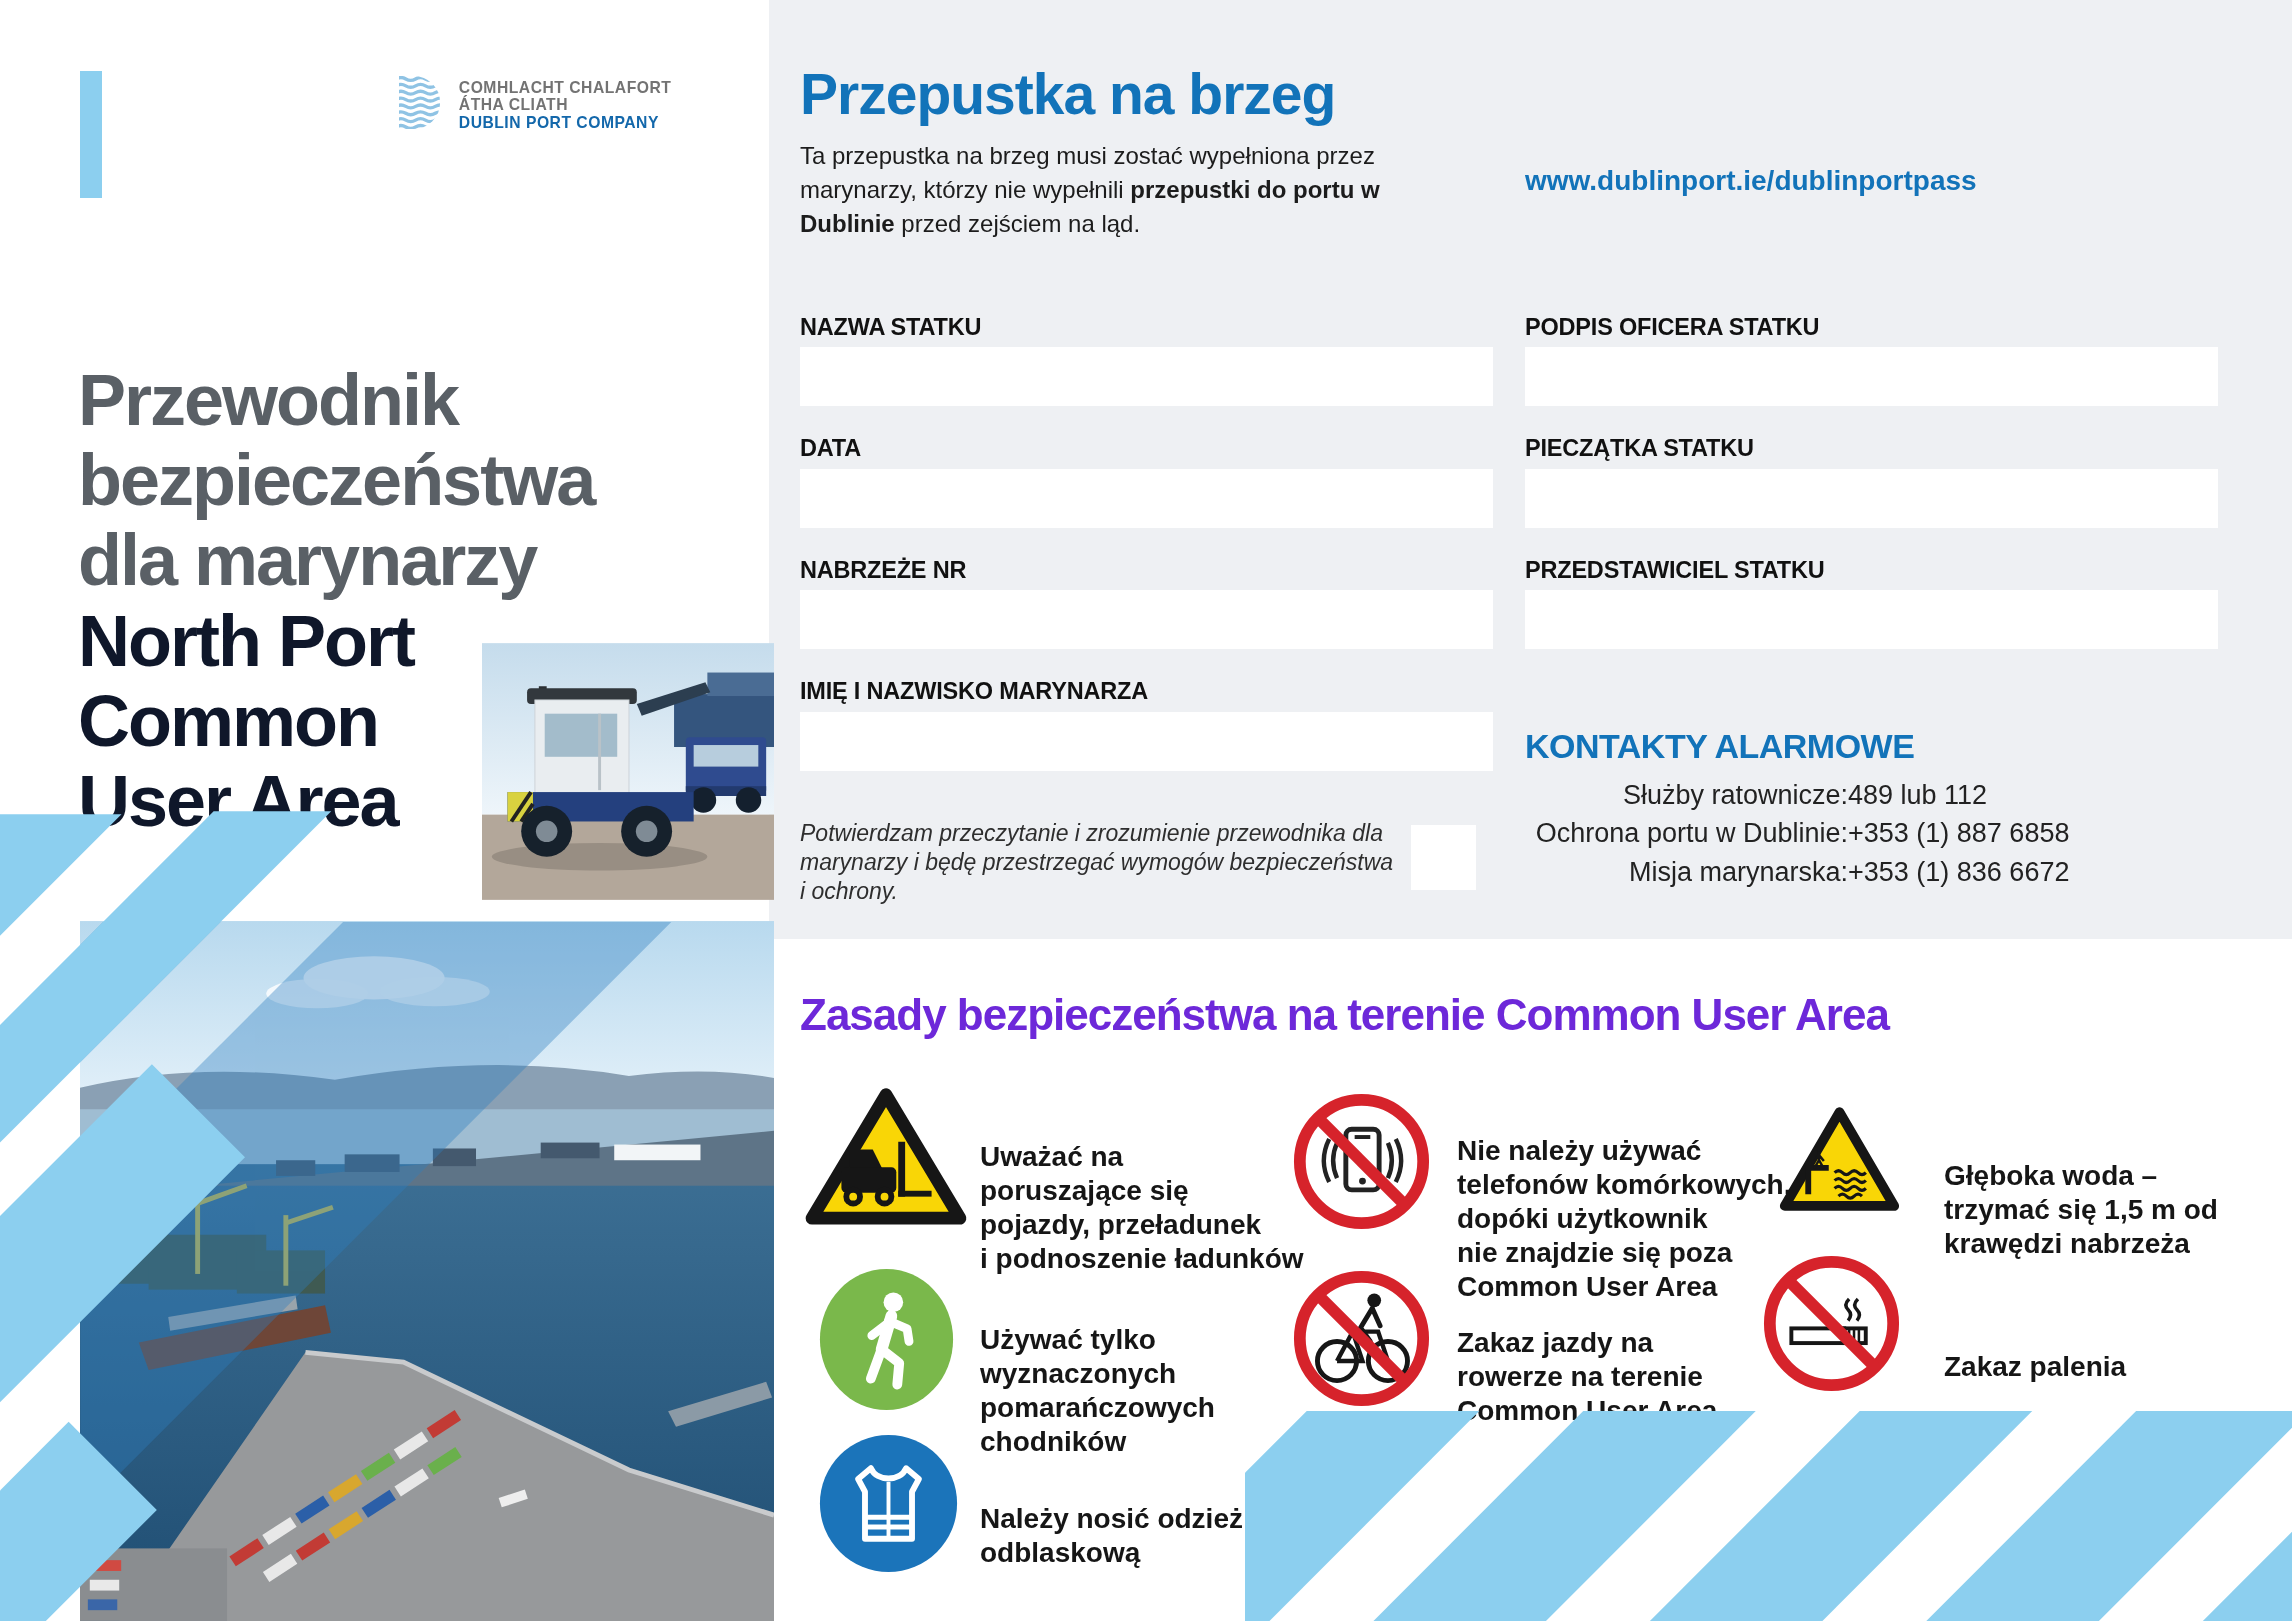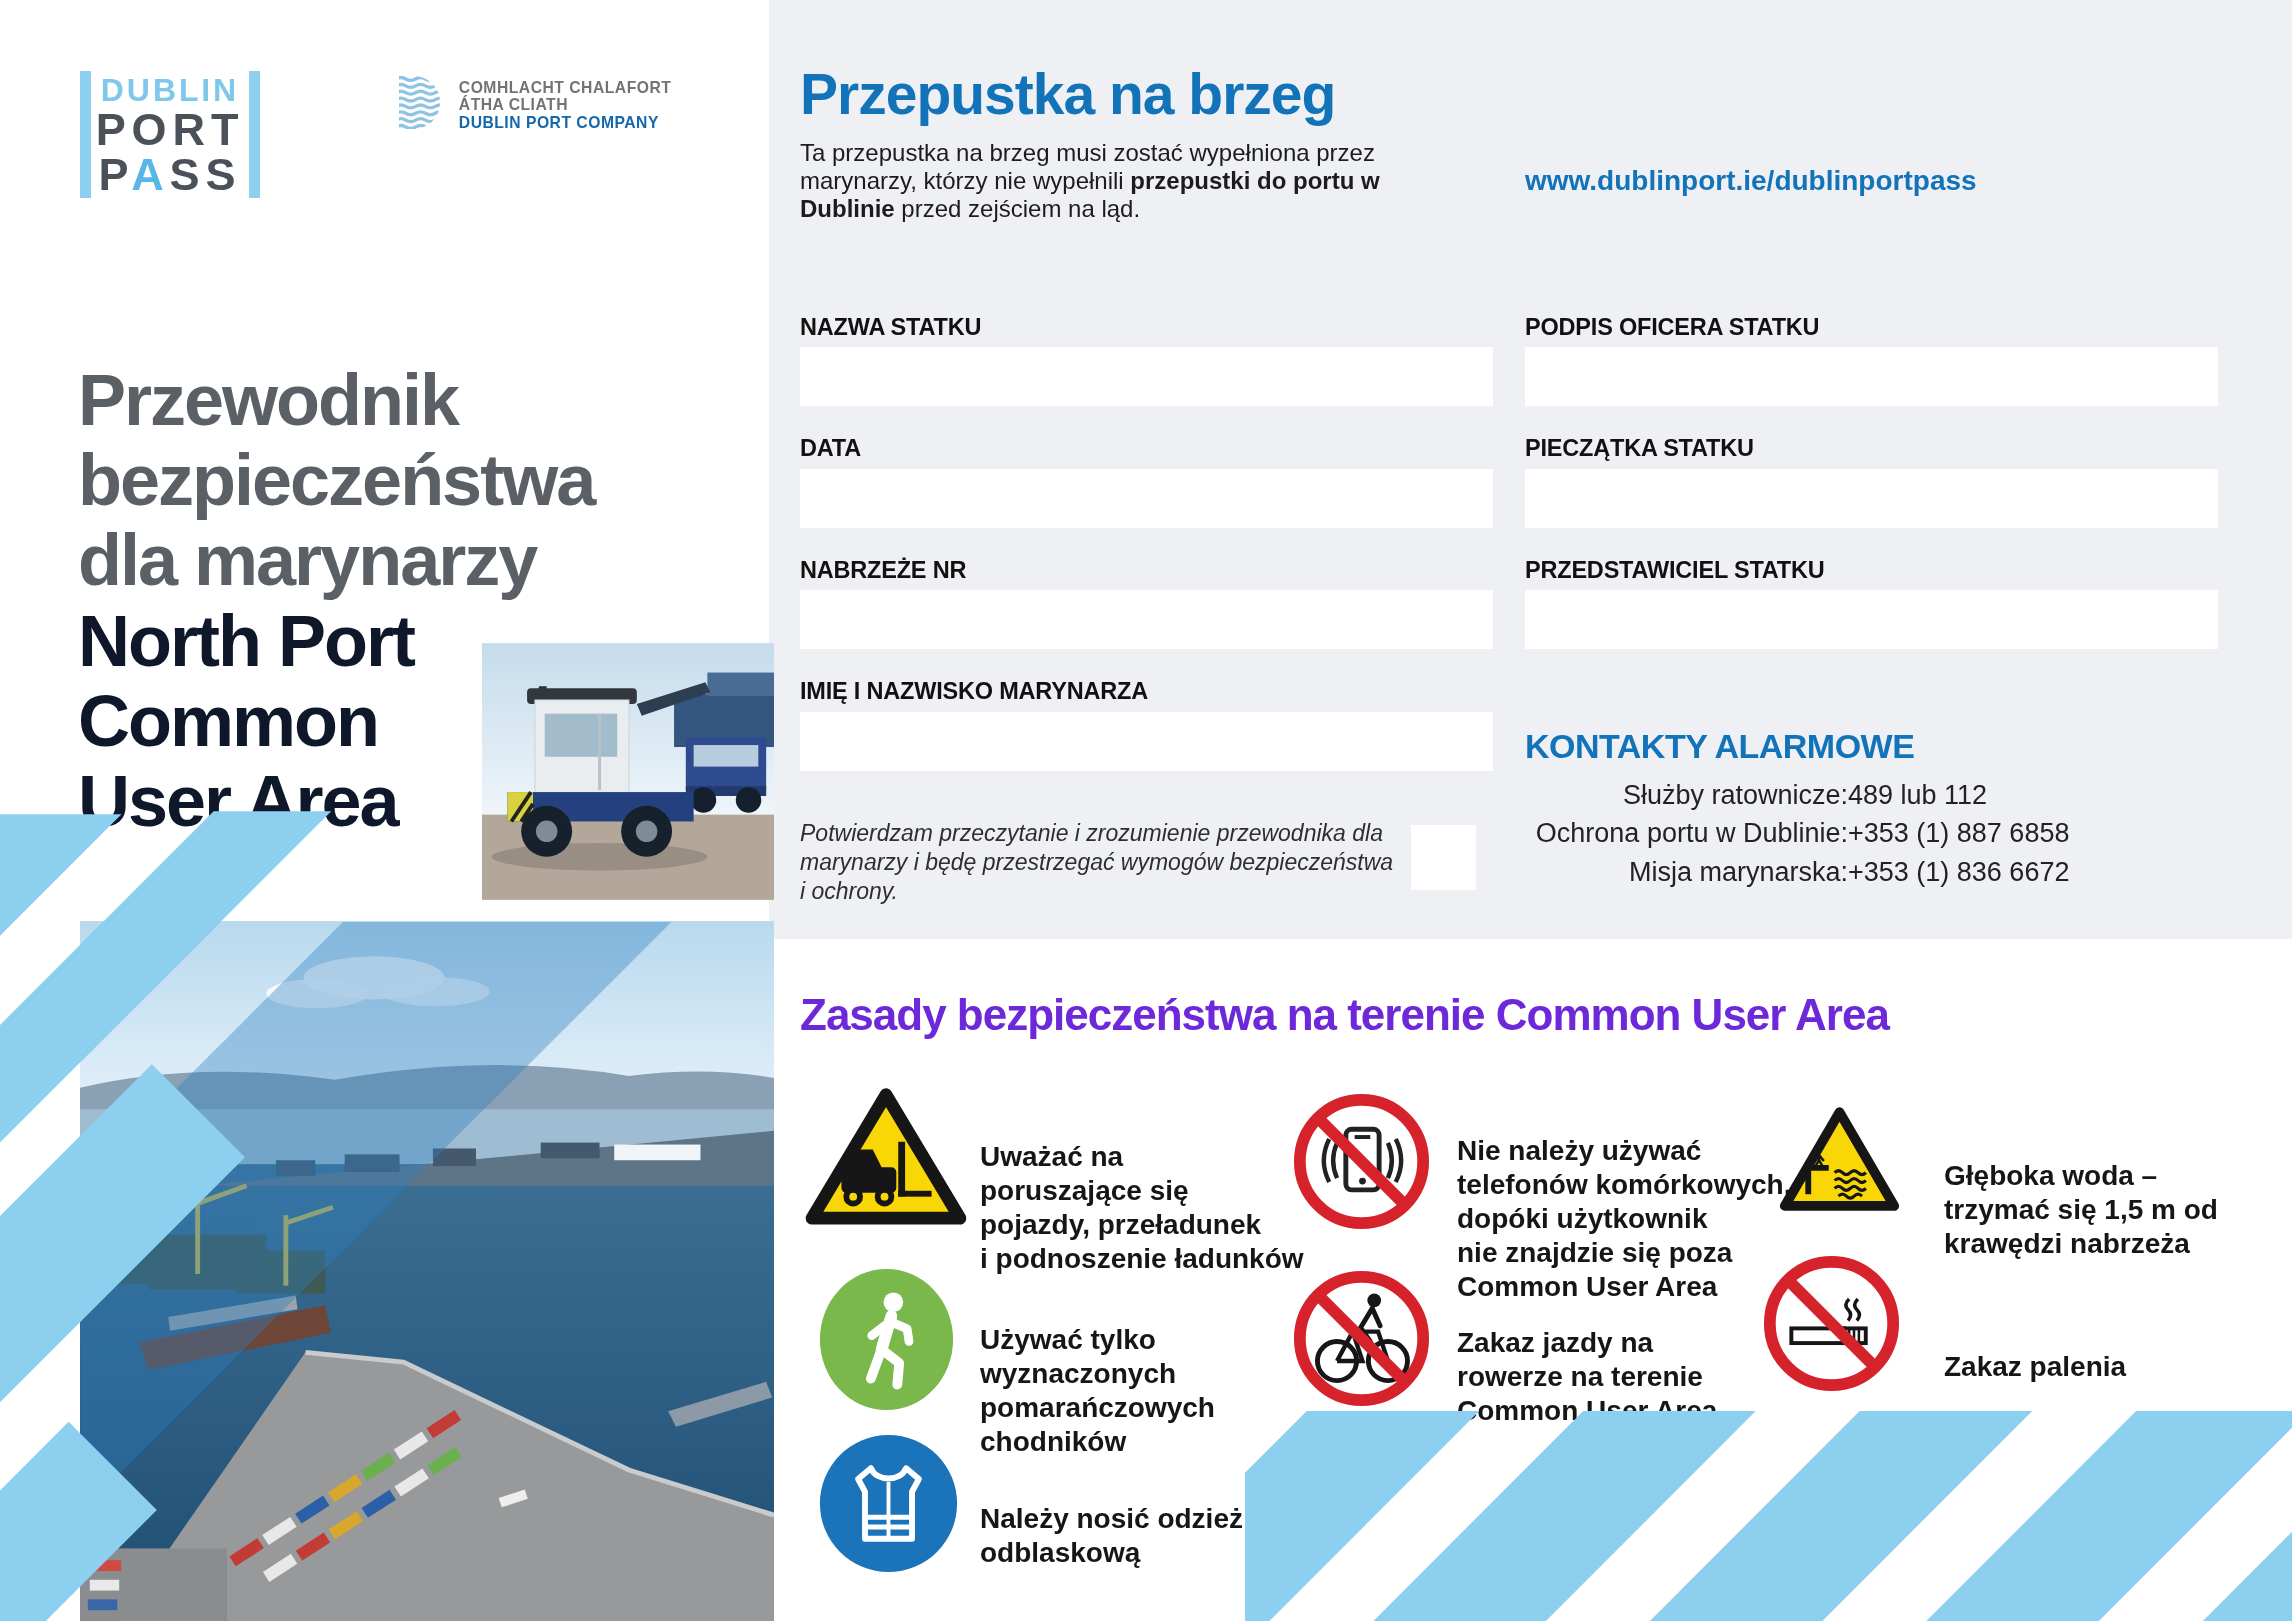--- a/index.html
+++ b/index.html
@@ -27,21 +27,21 @@
   .dpc-l.dark{color:#1468ab;}
 
   
   .title-gray{left:78px;top:316px;font-size:72px;font-weight:bold;color:#5a6066;
               line-height:80px;letter-spacing:-2px;}
   .title-blue{left:78px;top:557px;font-size:72px;font-weight:bold;color:#0f172a;
               line-height:80px;letter-spacing:-2px;}
 
   
   .h1{left:800px;top:61px;font-size:57px;font-weight:bold;color:#1273b9;letter-spacing:-1px;}
-  .intro{left:800px;top:139px;width:637px;font-size:24px;line-height:28px;color:#1c1c1c;}
+  .intro{left:800px;top:139px;width:637px;font-size:24px;line-height:34px;color:#1c1c1c;}
   .url{left:1525px;top:165px;font-size:28px;font-weight:bold;color:#1273b9;text-decoration:none;}
   .flabel{font-size:23.5px;font-weight:bold;color:#111;letter-spacing:-0.2px;}
   .inputbox{width:693px;height:59px;background:#ffffff;font-size:25.5px;line-height:59px;padding:0 13.7px;box-sizing:border-box;}
   .col-l{left:800px;} .col-r{left:1525px;}
   .declaration{left:800px;top:819px;width:600px;font-size:23px;line-height:29px;
                font-style:italic;color:#2e2e2e;}
   .checkbox{left:1411px;top:825px;width:65px;height:65px;background:#ffffff;}
   .contacts-title{left:1525px;top:727px;font-size:34px;font-weight:bold;color:#1273b9;letter-spacing:-0.5px;}
   .contact-row{left:1525px;width:765px;font-size:27px;color:#222;}
   .contact-row .cl{display:inline-block;width:323px;text-align:right;}
@@ -54,25 +54,20 @@
 </style>
 </head>
 <body>
 
 <div id="page">
 
   <div class="abs gray-panel"></div>
 
   <div class="abs pass-logo">
     <div class="pass-bar"></div>
-    <div class="pass-text">
-      <div class="pass-l1">DUBLIN</div>
-      <div class="pass-l2">PORT</div>
-      <div class="pass-l3"><span>P</span><span class="pass-a">A</span><span>SS</span></div>
-    </div>
     <div class="pass-bar"></div>
   </div>
 
   <div class="abs dpc-logo">
     <svg width="51" height="59" viewBox="0 0 52 60">
       <defs>
           <clipPath id="dclip">
             <path d="M3 3 h15 a27 27 0 0 1 0 54 h-15 z"></path>
           </clipPath>
         </defs>

